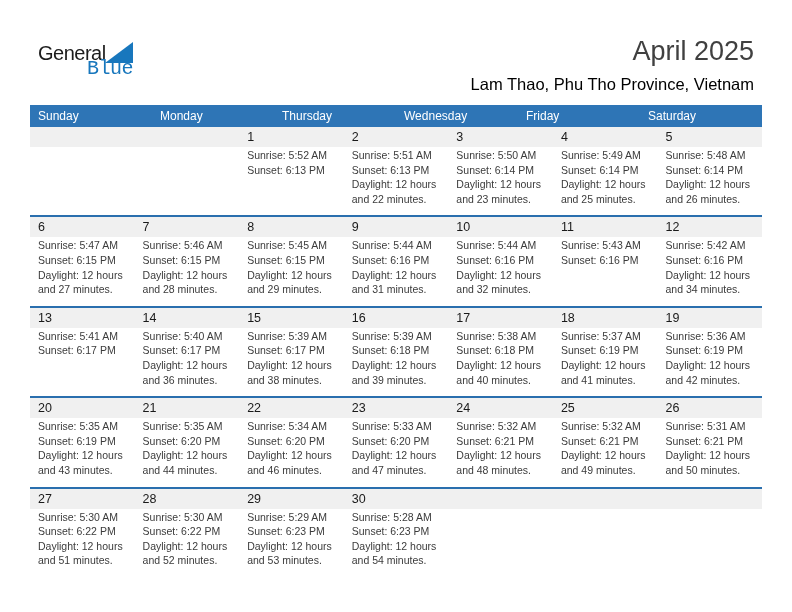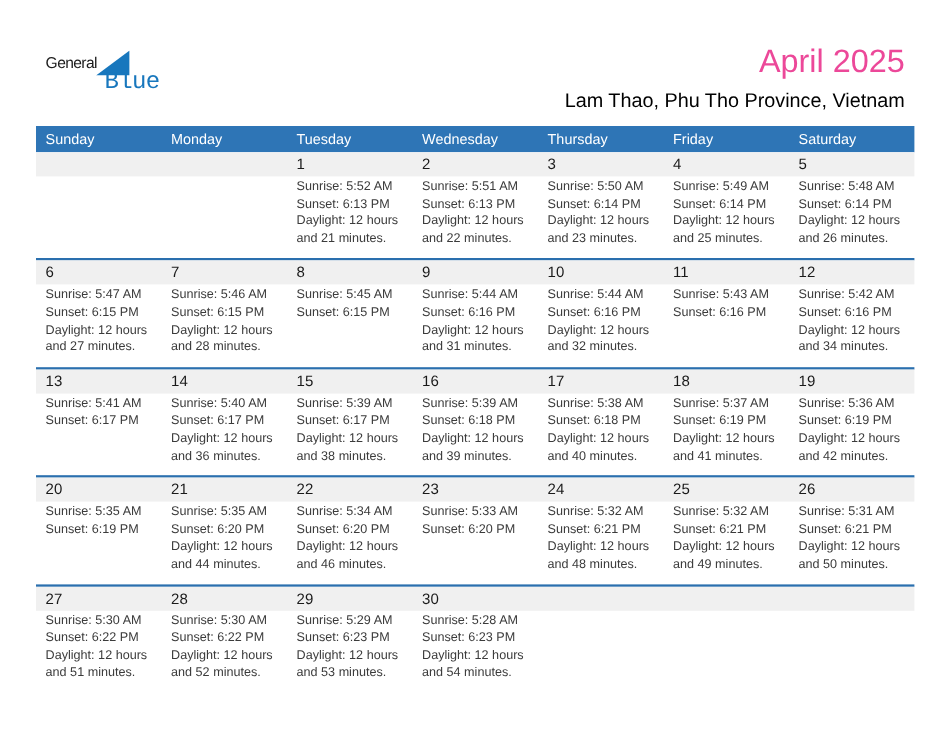--- a/index.html
+++ b/index.html
@@ -16,33 +16,33 @@
     --separator: #2A6FAE;
     --band-bg: #F0F0F0;
     --brand-blue: #1877BD;
     --detail-text: #3B3B3B;
   }
 
   
   .logo { position: absolute; left: 38px; top: 42px; width: 96px; }
   .logo-top { display: flex; align-items: flex-end; }
   .logo-general {
-    font-size: 13px; color: #1C1C1C; letter-spacing: -0.5px; font-weight: 500;
+    font-size: 20px; color: #1C1C1C; letter-spacing: -0.5px; font-weight: 500;
     line-height: 20px;
   }
   .logo-triangle { margin-left: -1px; display: block; }
   .logo-bottom { text-align: right; margin-top: -5px; padding-right: 1px; }
   .logo-blue {
     font-size: 20px; color: var(--brand-blue); letter-spacing: -0.5px;
     font-weight: 500; line-height: 22px; font-family: Liberation Mono, monospace;
   }
 
   .page-title {
     position: absolute; right: 38px; top: 36px;
-    font-size: 27px; line-height: 30px; color: #ec4899;
+    font-size: 27px; line-height: 30px; color: #404040;
     text-align: right; font-weight: 400;
   }
   .page-subtitle {
     position: absolute; right: 38px; top: 75px;
     font-size: 16.5px; line-height: 19px; color: #000;
     text-align: center; font-weight: 500;
   }
 
   
   .calendar {
@@ -85,44 +85,42 @@
   </div>
 </div>
 
 <div class="page-title">April 2025</div>
 <div class="page-subtitle">Lam Thao, Phu Tho Province, Vietnam</div>
 
 <div class="calendar">
   <div class="weekday-row">
       <div class="weekday-cell">Sunday</div>
       <div class="weekday-cell">Monday</div>
-      <div class="weekday-cell">Tuesday</div>
+      <div class="weekday-cell">Thursday</div>
       <div class="weekday-cell">Wednesday</div>
-      <div class="weekday-cell">Thursday</div>
       <div class="weekday-cell">Friday</div>
       <div class="weekday-cell">Saturday</div>
     </div>
   <div>
       <div class="week-row">
         <div class="number-band">
           <div class="number-cell"></div>
           <div class="number-cell"></div>
           <div class="number-cell">1</div>
           <div class="number-cell">2</div>
           <div class="number-cell">3</div>
           <div class="number-cell">4</div>
           <div class="number-cell">5</div>
         </div>
         <div class="details-row">
           <div class="details-cell"></div>
           <div class="details-cell"></div>
           <div class="details-cell">
             <div class="detail-line">Sunrise: 5:52 AM</div>
             <div class="detail-line">Sunset: 6:13 PM</div>
-            <div class="detail-wrap">Daylight: 12 hours and 21 minutes.</div>
           </div>
           <div class="details-cell">
             <div class="detail-line">Sunrise: 5:51 AM</div>
             <div class="detail-line">Sunset: 6:13 PM</div>
             <div class="detail-wrap">Daylight: 12 hours and 22 minutes.</div>
           </div>
           <div class="details-cell">
             <div class="detail-line">Sunrise: 5:50 AM</div>
             <div class="detail-line">Sunset: 6:14 PM</div>
             <div class="detail-wrap">Daylight: 12 hours and 23 minutes.</div>
@@ -156,20 +154,21 @@
             <div class="detail-wrap">Daylight: 12 hours and 27 minutes.</div>
           </div>
           <div class="details-cell">
             <div class="detail-line">Sunrise: 5:46 AM</div>
             <div class="detail-line">Sunset: 6:15 PM</div>
             <div class="detail-wrap">Daylight: 12 hours and 28 minutes.</div>
           </div>
           <div class="details-cell">
             <div class="detail-line">Sunrise: 5:45 AM</div>
             <div class="detail-line">Sunset: 6:15 PM</div>
+            <div class="detail-wrap">Daylight: 12 hours and 29 minutes.</div>
           </div>
           <div class="details-cell">
             <div class="detail-line">Sunrise: 5:44 AM</div>
             <div class="detail-line">Sunset: 6:16 PM</div>
             <div class="detail-wrap">Daylight: 12 hours and 31 minutes.</div>
           </div>
           <div class="details-cell">
             <div class="detail-line">Sunrise: 5:44 AM</div>
             <div class="detail-line">Sunset: 6:16 PM</div>
             <div class="detail-wrap">Daylight: 12 hours and 32 minutes.</div>
@@ -239,34 +238,36 @@
           <div class="number-cell">22</div>
           <div class="number-cell">23</div>
           <div class="number-cell">24</div>
           <div class="number-cell">25</div>
           <div class="number-cell">26</div>
         </div>
         <div class="details-row">
           <div class="details-cell">
             <div class="detail-line">Sunrise: 5:35 AM</div>
             <div class="detail-line">Sunset: 6:19 PM</div>
+            <div class="detail-wrap">Daylight: 12 hours and 43 minutes.</div>
           </div>
           <div class="details-cell">
             <div class="detail-line">Sunrise: 5:35 AM</div>
             <div class="detail-line">Sunset: 6:20 PM</div>
             <div class="detail-wrap">Daylight: 12 hours and 44 minutes.</div>
           </div>
           <div class="details-cell">
             <div class="detail-line">Sunrise: 5:34 AM</div>
             <div class="detail-line">Sunset: 6:20 PM</div>
             <div class="detail-wrap">Daylight: 12 hours and 46 minutes.</div>
           </div>
           <div class="details-cell">
             <div class="detail-line">Sunrise: 5:33 AM</div>
             <div class="detail-line">Sunset: 6:20 PM</div>
+            <div class="detail-wrap">Daylight: 12 hours and 47 minutes.</div>
           </div>
           <div class="details-cell">
             <div class="detail-line">Sunrise: 5:32 AM</div>
             <div class="detail-line">Sunset: 6:21 PM</div>
             <div class="detail-wrap">Daylight: 12 hours and 48 minutes.</div>
           </div>
           <div class="details-cell">
             <div class="detail-line">Sunrise: 5:32 AM</div>
             <div class="detail-line">Sunset: 6:21 PM</div>
             <div class="detail-wrap">Daylight: 12 hours and 49 minutes.</div>

